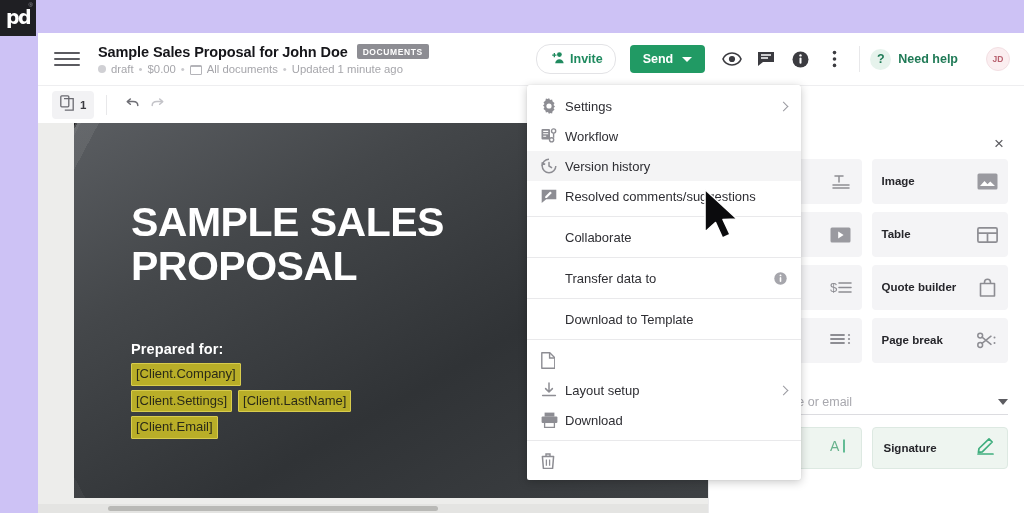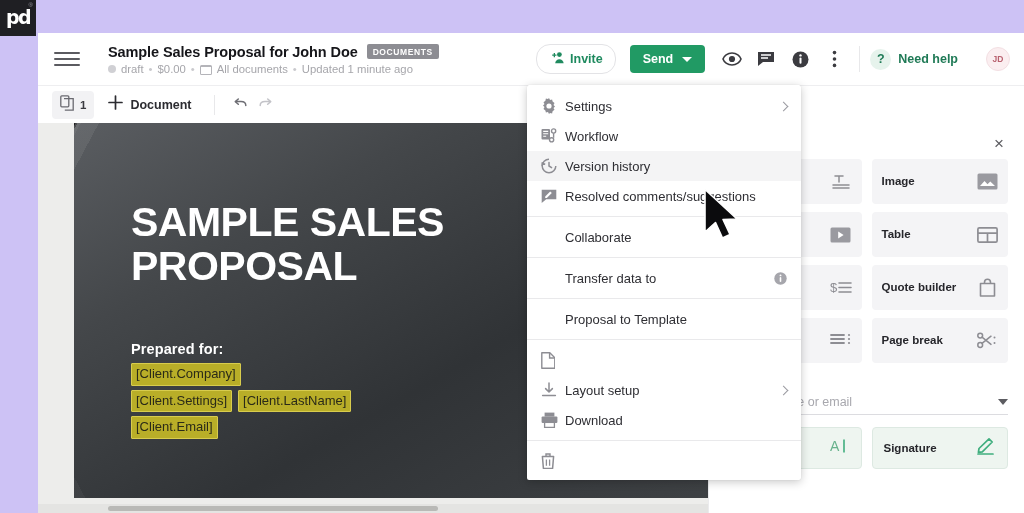--- a/index.html
+++ b/index.html
@@ -27,21 +27,21 @@
 
   
   #app-window{
     position:absolute; left:38px; top:33px; width:986px; height:480px;
     background:#fff; overflow:hidden;
   }
 
   
   #app-header{
     position:relative; height:52px; background:#fff; display:flex;
-    align-items:center; padding:0 14px 0 16px;gap:10px;
+    align-items:center; padding:0 14px 0 16px;
   }
   #hamburger{ width:26px; height:26px; display:flex; flex-direction:column;
     justify-content:center; gap:4px; cursor:pointer; flex:0 0 auto; margin-right:12px;}
   #hamburger i{ display:block; height:2px; background:#5b5b60; border-radius:1px; }
   .doc-titlewrap{ flex:0 0 auto; margin-left:6px; }
   .doc-titlerow{ display:flex; align-items:center; gap:9px; }
   .doc-title{ font-size:14.5px; font-weight:700; color:#16161a; letter-spacing:-0.1px;}
   .doc-badge{
     background:#8d8d93; color:#fff; font-size:8.5px; font-weight:700;
     letter-spacing:.6px; padding:3px 6px 2px; border-radius:2px;
@@ -299,28 +299,20 @@
     <div class="pagecount">
       <span>
         <svg width="14" height="16" viewBox="0 0 14 16">
           <rect x="0.8" y="0.8" width="8" height="11" rx="1" fill="none" stroke="#6a6a70" stroke-width="1.3"></rect>
           <path d="M4 3.6h9.2v11.6H4.8" fill="none" stroke="#6a6a70" stroke-width="1.3"></path>
         </svg>
       </span>
       <span class="num">1</span>
     </div>
 
-    <div class="tb-item">
-      <span>
-        <svg width="15" height="15" viewBox="0 0 15 15">
-          <path d="M7.5 1v13M1 7.5h13" stroke="#2c2c31" stroke-width="1.7" stroke-linecap="round"></path>
-        </svg>
-      </span>
-      <span class="lbl">Document</span>
-    </div>
 
     <div class="tb-sep"></div>
 
     <div class="tb-ico">
       <svg width="18" height="14" viewBox="0 0 18 14">
         <path d="M6 3.5H11c3 0 4.8 1.6 4.8 4" fill="none" stroke="#6e6e74" stroke-width="1.5" stroke-linecap="round"></path>
         <path d="M8.3 1 5.3 3.6l3 2.6" fill="none" stroke="#6e6e74" stroke-width="1.5" stroke-linecap="round" stroke-linejoin="round"></path>
       </svg>
     </div>
     <div class="tb-ico">
@@ -544,21 +536,21 @@
           <circle cx="6.5" cy="6.5" r="6.2" fill="#a6a6ac"></circle>
           <circle cx="6.5" cy="3.4" r="0.95" fill="#fff"></circle>
           <rect x="5.7" y="5.1" width="1.6" height="5" rx="0.8" fill="#fff"></rect>
         </svg>
       </span>
     </div>
 
     <div class="menu-div"></div>
 
     <div class="menu-item noicon">
-      <span class="ml">Proposal to Template</span>
+      <span class="ml">Download to Template</span>
     </div>
 
     <div class="menu-div"></div>
 
     <div class="menu-item">
       <span class="mi">
         <svg width="14" height="17" viewBox="0 0 14 17">
           <path d="M0.8 0.8h8l5 5v10.4H0.8z" fill="none" stroke="#8d8d93" stroke-width="1.4" stroke-linejoin="round"></path>
           <path d="M8.6 1v5h5" fill="none" stroke="#8d8d93" stroke-width="1.4"></path>
         </svg>

